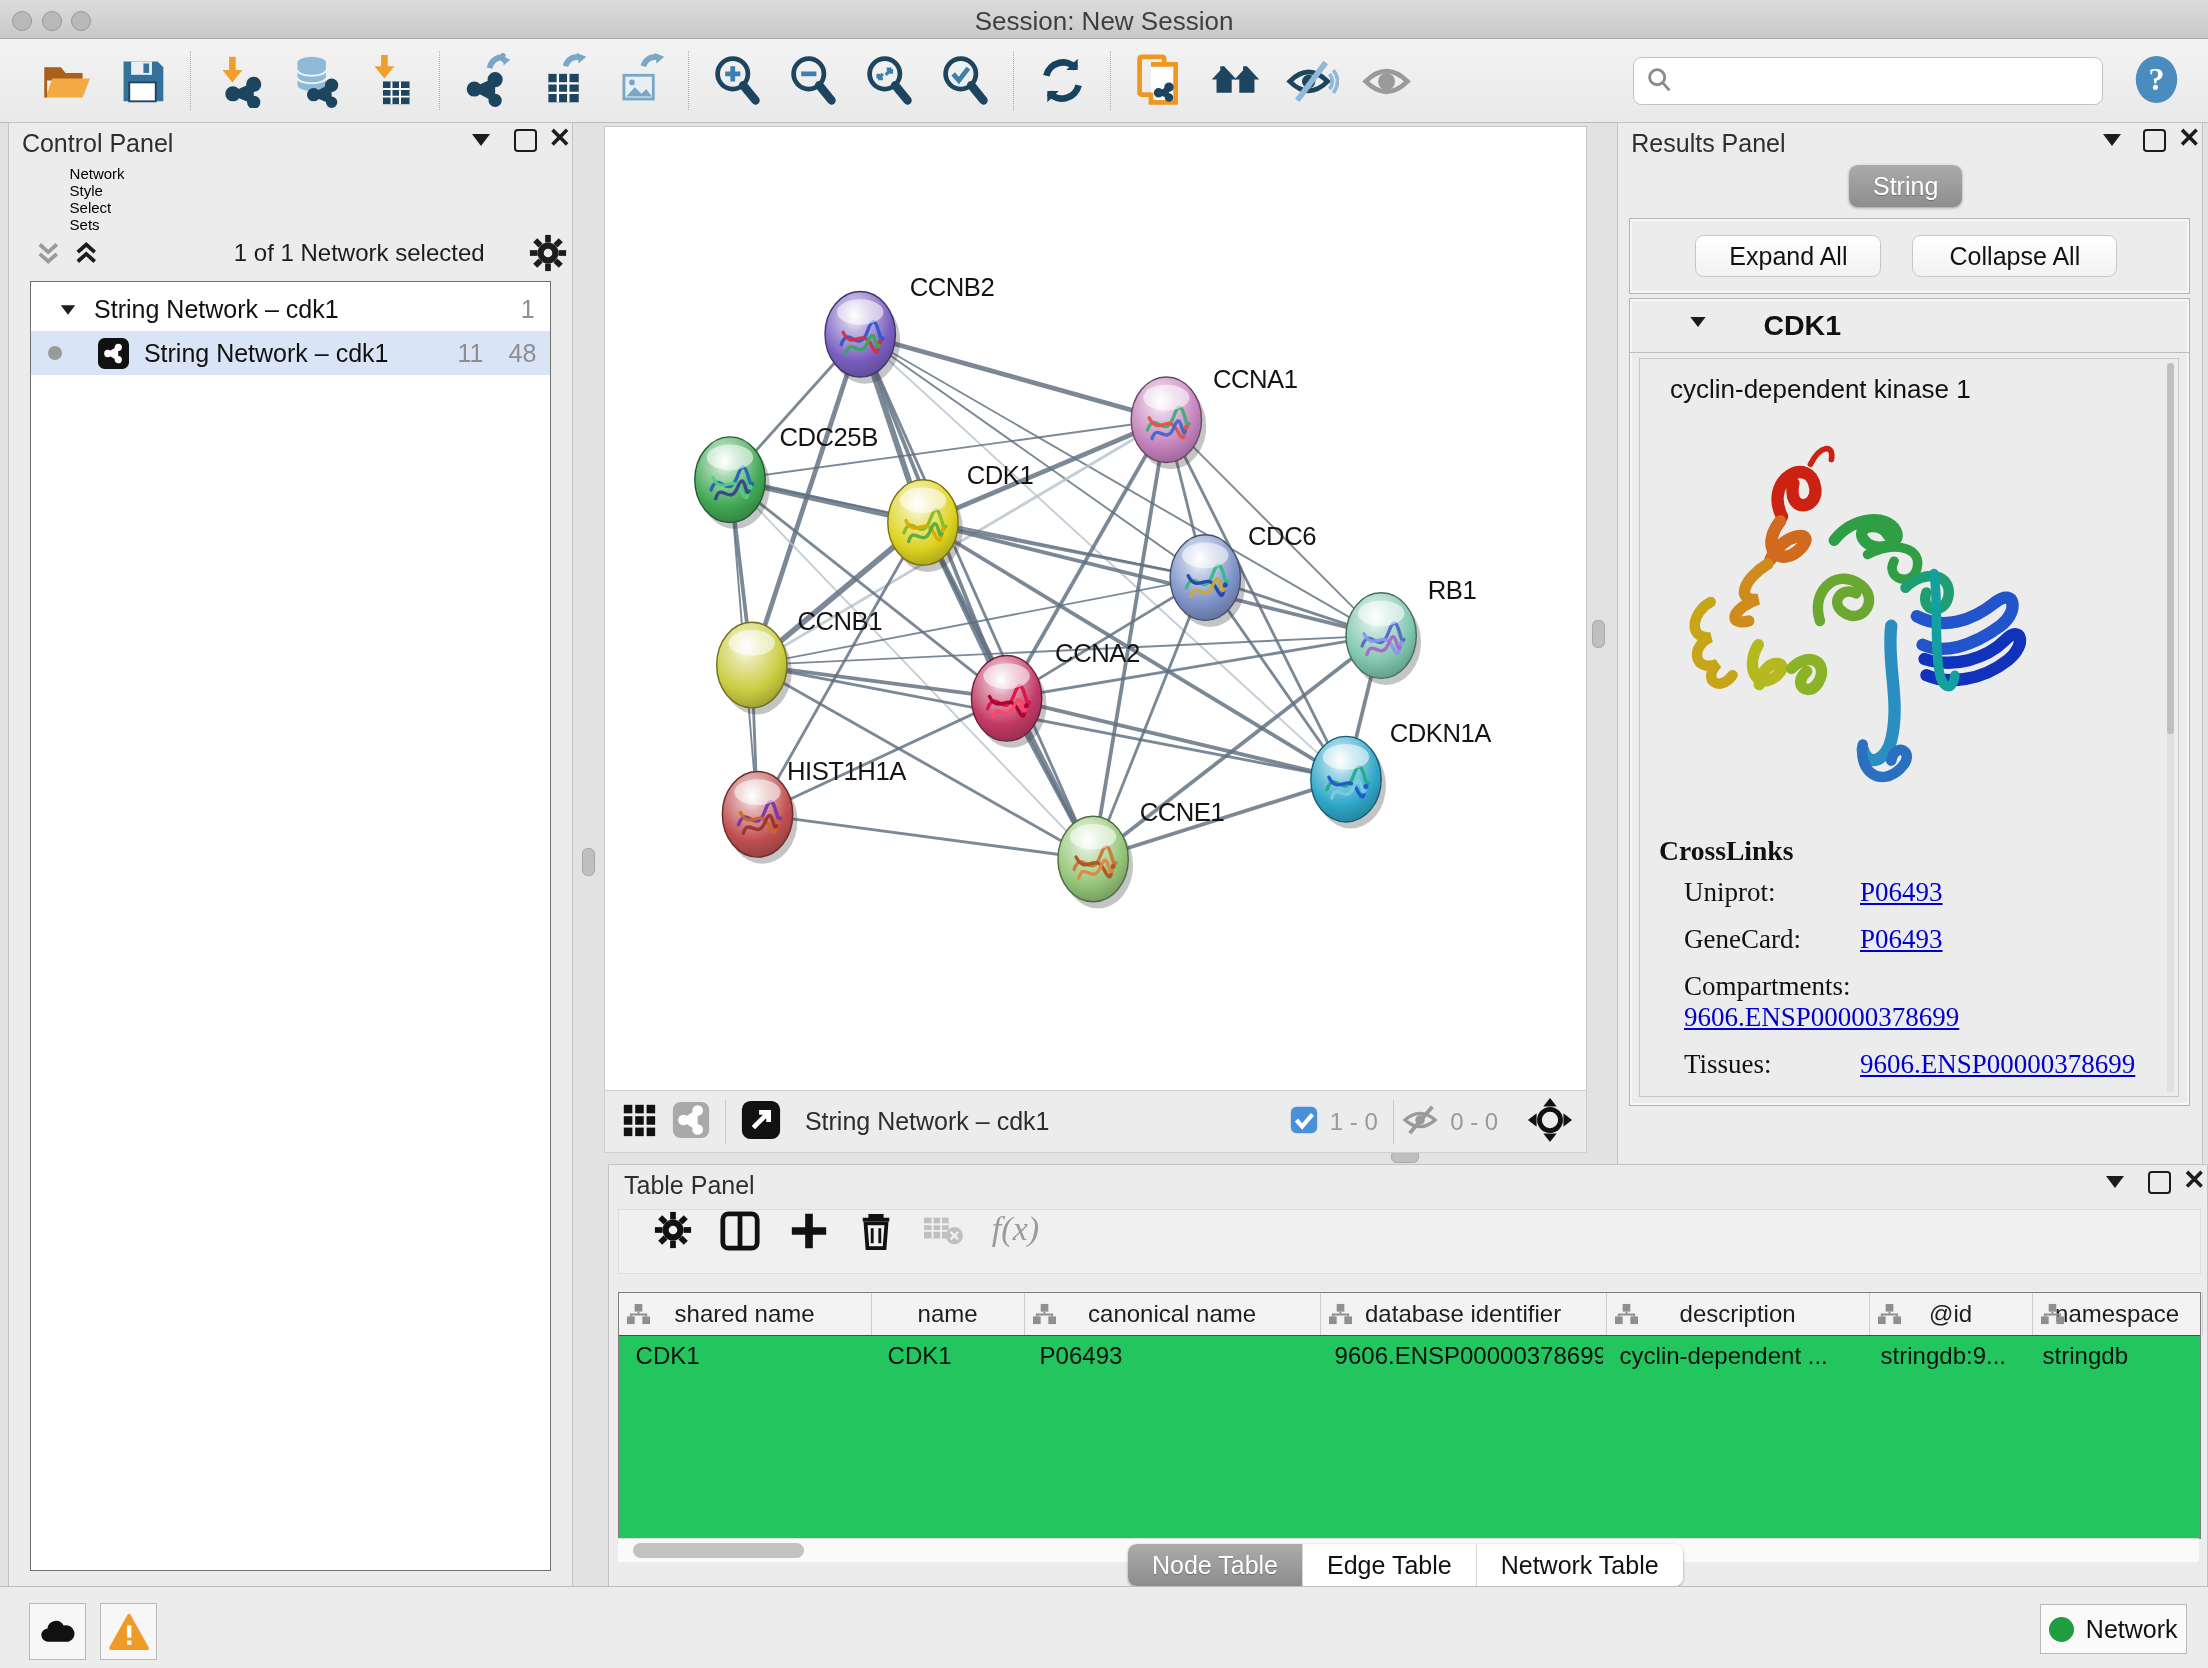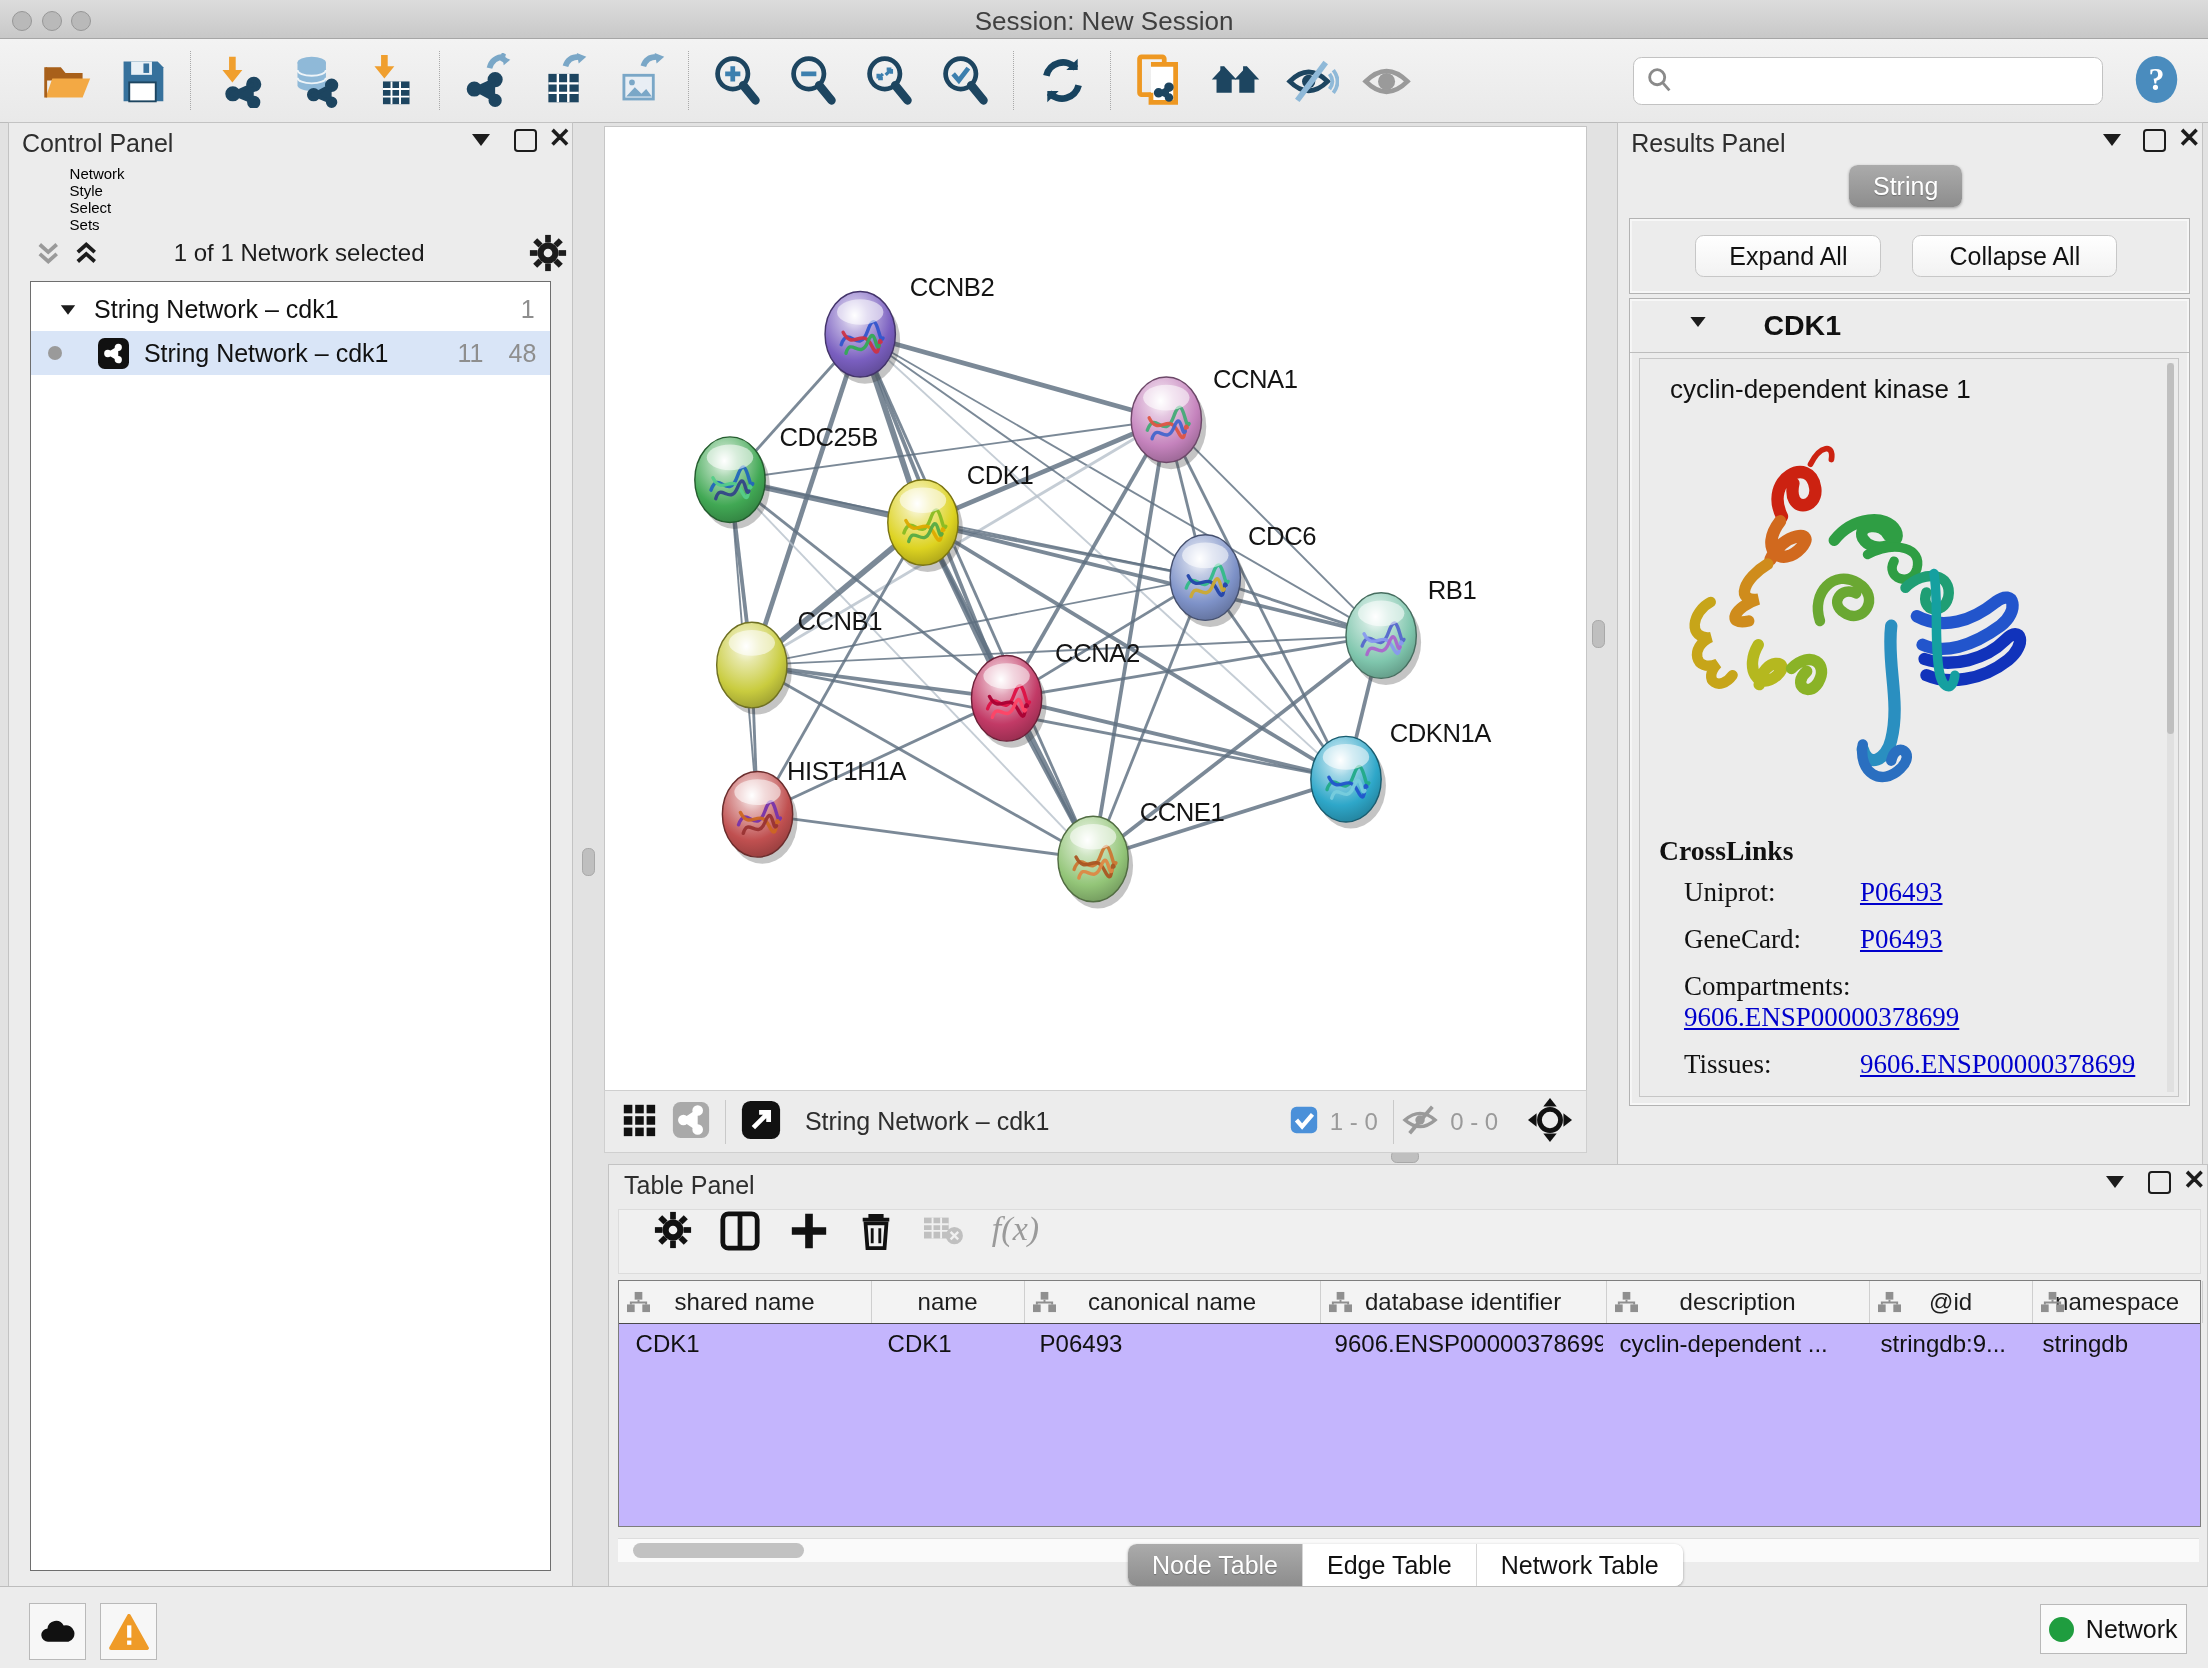--- a/index.html
+++ b/index.html
@@ -50,21 +50,21 @@
   
   .rpanel{left:1617px;top:122px;width:584px;height:1042px;background:#ececec;border:1px solid #c3c3c3;}
   .sunken{position:absolute;background:#ececec;border:1px solid #b3b3b3;box-shadow:inset 0 0 0 1.9px #f7f7f7;}
   .btn{background:linear-gradient(#ffffff,#f2f2f2);border:1px solid #c7c7c7;border-radius:8.6px;
        font-size:25px;color:#111;height:42px;display:inline-flex;align-items:center;justify-content:center;}
   .serif{font-family:"Liberation Serif",serif;}
   .xlink{color:#0000cc;text-decoration:underline;font-size:27px;font-family:"Liberation Serif",serif;}
   .xl-label{font-size:27px;color:#111;font-family:"Liberation Serif",serif;}
   
   .tpanel{left:608px;top:1164px;width:1598px;height:422px;background:#ececec;border:1px solid #c3c3c3;}
-  .tbl-box{position:absolute;left:8.6px;top:115px;width:1581px;height:245px;background:#c4b5fd;border:1.9px solid #7d7d7d;}
+  .tbl-box{position:absolute;left:8.6px;top:127px;width:1581px;height:245px;background:#22c55e;border:1.9px solid #7d7d7d;}
   .tbl-head{display:flex;height:42px;background:#f3f3f3;border-bottom:1.9px solid #4a4a4a;}
   .th{display:flex;align-items:center;justify-content:center;position:relative;font-size:24px;color:#1d1d1d;
       border-right:1px solid #cfcfcf;overflow:hidden;white-space:nowrap;flex:none;}
   .tbl-row{display:flex;height:40px;}
   .td{font-size:24px;color:#111;padding-left:17px;display:flex;align-items:center;overflow:hidden;
       white-space:nowrap;flex:none;}
   .hscroll{position:absolute;left:8.6px;top:373px;width:1581px;height:23px;background:#fafafa;border-top:1px solid #ddd;}
   .hthumb{position:absolute;left:15px;top:3.8px;width:171px;height:15px;border-radius:7.6px;background:#c2c2c2;}
   
   .statusbar{left:0;top:1586px;width:2208px;height:82px;background:#ececec;border-top:1px solid #bdbdbd;}
@@ -288,21 +288,21 @@
           </g>
         </svg>
     </div>
     <div class="abs" style="left:63px;top:114px;">
       <svg width="28.5" height="32" viewBox="0 0 30 34">
           <g stroke="#1c1c1c" stroke-width="4" fill="none">
             <path d="M6 16 l9-8 9 8 M6 26 l9-8 9 8"></path>
           </g>
         </svg>
     </div>
-    <div class="abs" style="left:105px;top:116px;width:371px;text-align:center;font-size:24px;color:#1c1c1c;">1 of 1 Network selected</div>
+    <div class="abs" style="left:105px;top:116px;width:371px;text-align:right;font-size:24px;color:#1c1c1c;">1 of 1 Network selected</div>
     <div class="abs" style="left:519px;top:110px;">
       <svg class="gearsvg" width="40" height="40" viewBox="0 0 42 42">
           <g fill="#1c1c1c">
             <circle cx="21" cy="21" r="11"></circle>
             <g>
               <rect x="18" y="2" width="6" height="8"></rect>
               <rect x="18" y="32" width="6" height="8"></rect>
               <rect x="2" y="18" width="8" height="6"></rect>
               <rect x="32" y="18" width="8" height="6"></rect>
               <rect x="18" y="2" width="6" height="8" transform="rotate(45 21 21)"></rect>

